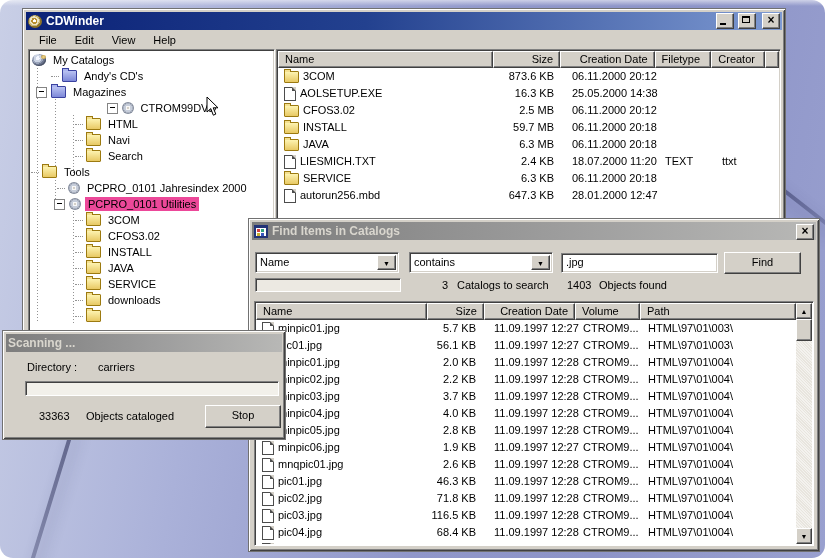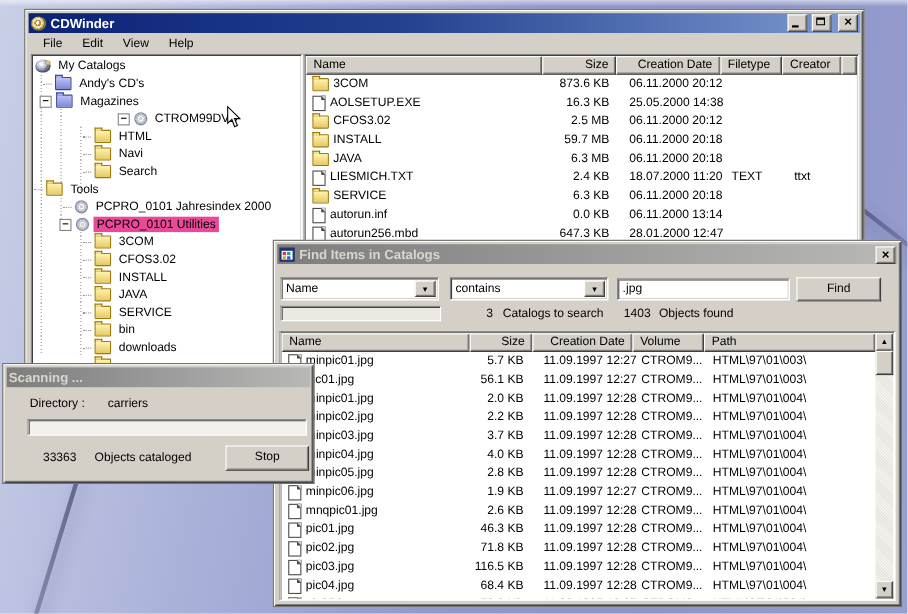--- a/index.html
+++ b/index.html
@@ -1,21 +1,21 @@
 <!DOCTYPE html>
 <html><head>
 <meta charset="utf-8">
 <style>
   html,body{margin:0;padding:0;}
   body{width:825px;height:558px;overflow:hidden;position:relative;
        font-family:"Liberation Sans",sans-serif;font-size:11px;color:#000;}
 
   
   .desktop{position:absolute;inset:0;width:825px;height:558px;
-    background:linear-gradient(100deg,#c9cfe6 0%,#aab1d9 28%,#9097ca 55%,#8d94c8 75%,#99a0cf 100%);}
+    background:linear-gradient(100deg,#c9cfe6 0%,#aab1d9 28%,#9097ca 55%,#8d94c8 75%,#99a0cf 100%);border-radius:13px;}
   .desktop-topband{position:absolute;left:0;top:0;right:0;height:6px;
     background:linear-gradient(180deg,rgba(255,255,255,.55),rgba(255,255,255,0));}
   .streak1{position:absolute;left:70px;top:430px;width:4px;height:155px;
     background:linear-gradient(180deg,rgba(25,28,70,.55),rgba(25,28,70,.30));
     transform:rotate(17deg);transform-origin:top left;border-radius:2px;box-shadow:6px 0 14px rgba(40,44,90,.25);}
   .streak2{position:absolute;left:756px;top:166px;width:105px;height:4px;
     background:linear-gradient(90deg,rgba(25,28,70,.6),rgba(25,28,70,.2));
     transform:rotate(38deg);transform-origin:left top;border-radius:2px;box-shadow:0 6px 16px rgba(40,44,90,.3);}
 
   
@@ -156,21 +156,21 @@
         <div class="tree">
           <div class="vline" style="left:6px;top:16px;height:254px;"></div>
           <div class="vline" style="left:24px;top:47px;height:103px;"></div>
           <div class="vline" style="left:42px;top:63px;height:63px;"></div>
           <div class="vline" style="left:42px;top:159px;height:113px;"></div>
           <div id="treeitems">
               <div class="titem" style="padding-left: 1px;">
                 <span class="ico ico-cat"></span>
                 <span class="lbl">My Catalogs</span>
               </div>
-              <div class="titem stub" style="padding-left: 8px;">
+              <div class="titem stub" style="padding-left: 20px;">
                 <span class="ico ico-bfolder"></span>
                 <span class="lbl">Andy's CD's</span>
               </div>
               <div class="titem" style="padding-left: 5px;">
                 <span class="exp"></span>
                 <span class="ico ico-bfolder"></span>
                 <span class="lbl">Magazines</span>
               </div>
               <div class="titem" style="padding-left: 23px; justify-content: center;">
                 <span class="exp"></span>
@@ -214,24 +214,20 @@
                 <span class="ico ico-folder"></span>
                 <span class="lbl">INSTALL</span>
               </div>
               <div class="titem stub" style="padding-left: 44px;">
                 <span class="ico ico-folder"></span>
                 <span class="lbl">JAVA</span>
               </div>
               <div class="titem stub" style="padding-left: 44px;">
                 <span class="ico ico-folder"></span>
                 <span class="lbl">SERVICE</span>
-              </div>
-              <div class="titem stub" style="padding-left: 44px;">
-                <span class="ico ico-folder"></span>
-                <span class="lbl">bin</span>
               </div>
               <div class="titem stub" style="padding-left: 44px;">
                 <span class="ico ico-folder"></span>
                 <span class="lbl">downloads</span>
               </div>
               <div class="titem stub" style="padding-left: 44px;">
                 <span class="ico ico-folder"></span>
                 <span class="lbl"></span>
               </div>
             </div>
@@ -314,30 +310,20 @@
                   <span>SERVICE</span>
                 </span>
                 <span class="csize">6.3 KB</span>
                 <span class="cdate">06.11.2000 20:18</span>
                 <span class="cplain"></span>
                 <span class="cplain"></span>
               </div>
               <div class="lrow mgrid">
                 <span class="cname">
                   <span class="ico ico-doc"></span>
-                  <span>autorun.inf</span>
-                </span>
-                <span class="csize">0.0 KB</span>
-                <span class="cdate">06.11.2000 13:14</span>
-                <span class="cplain"></span>
-                <span class="cplain"></span>
-              </div>
-              <div class="lrow mgrid">
-                <span class="cname">
-                  <span class="ico ico-doc"></span>
                   <span>autorun256.mbd</span>
                 </span>
                 <span class="csize">647.3 KB</span>
                 <span class="cdate">28.01.2000 12:47</span>
                 <span class="cplain"></span>
                 <span class="cplain"></span>
               </div>
             </div>
         </div>
       </div>

